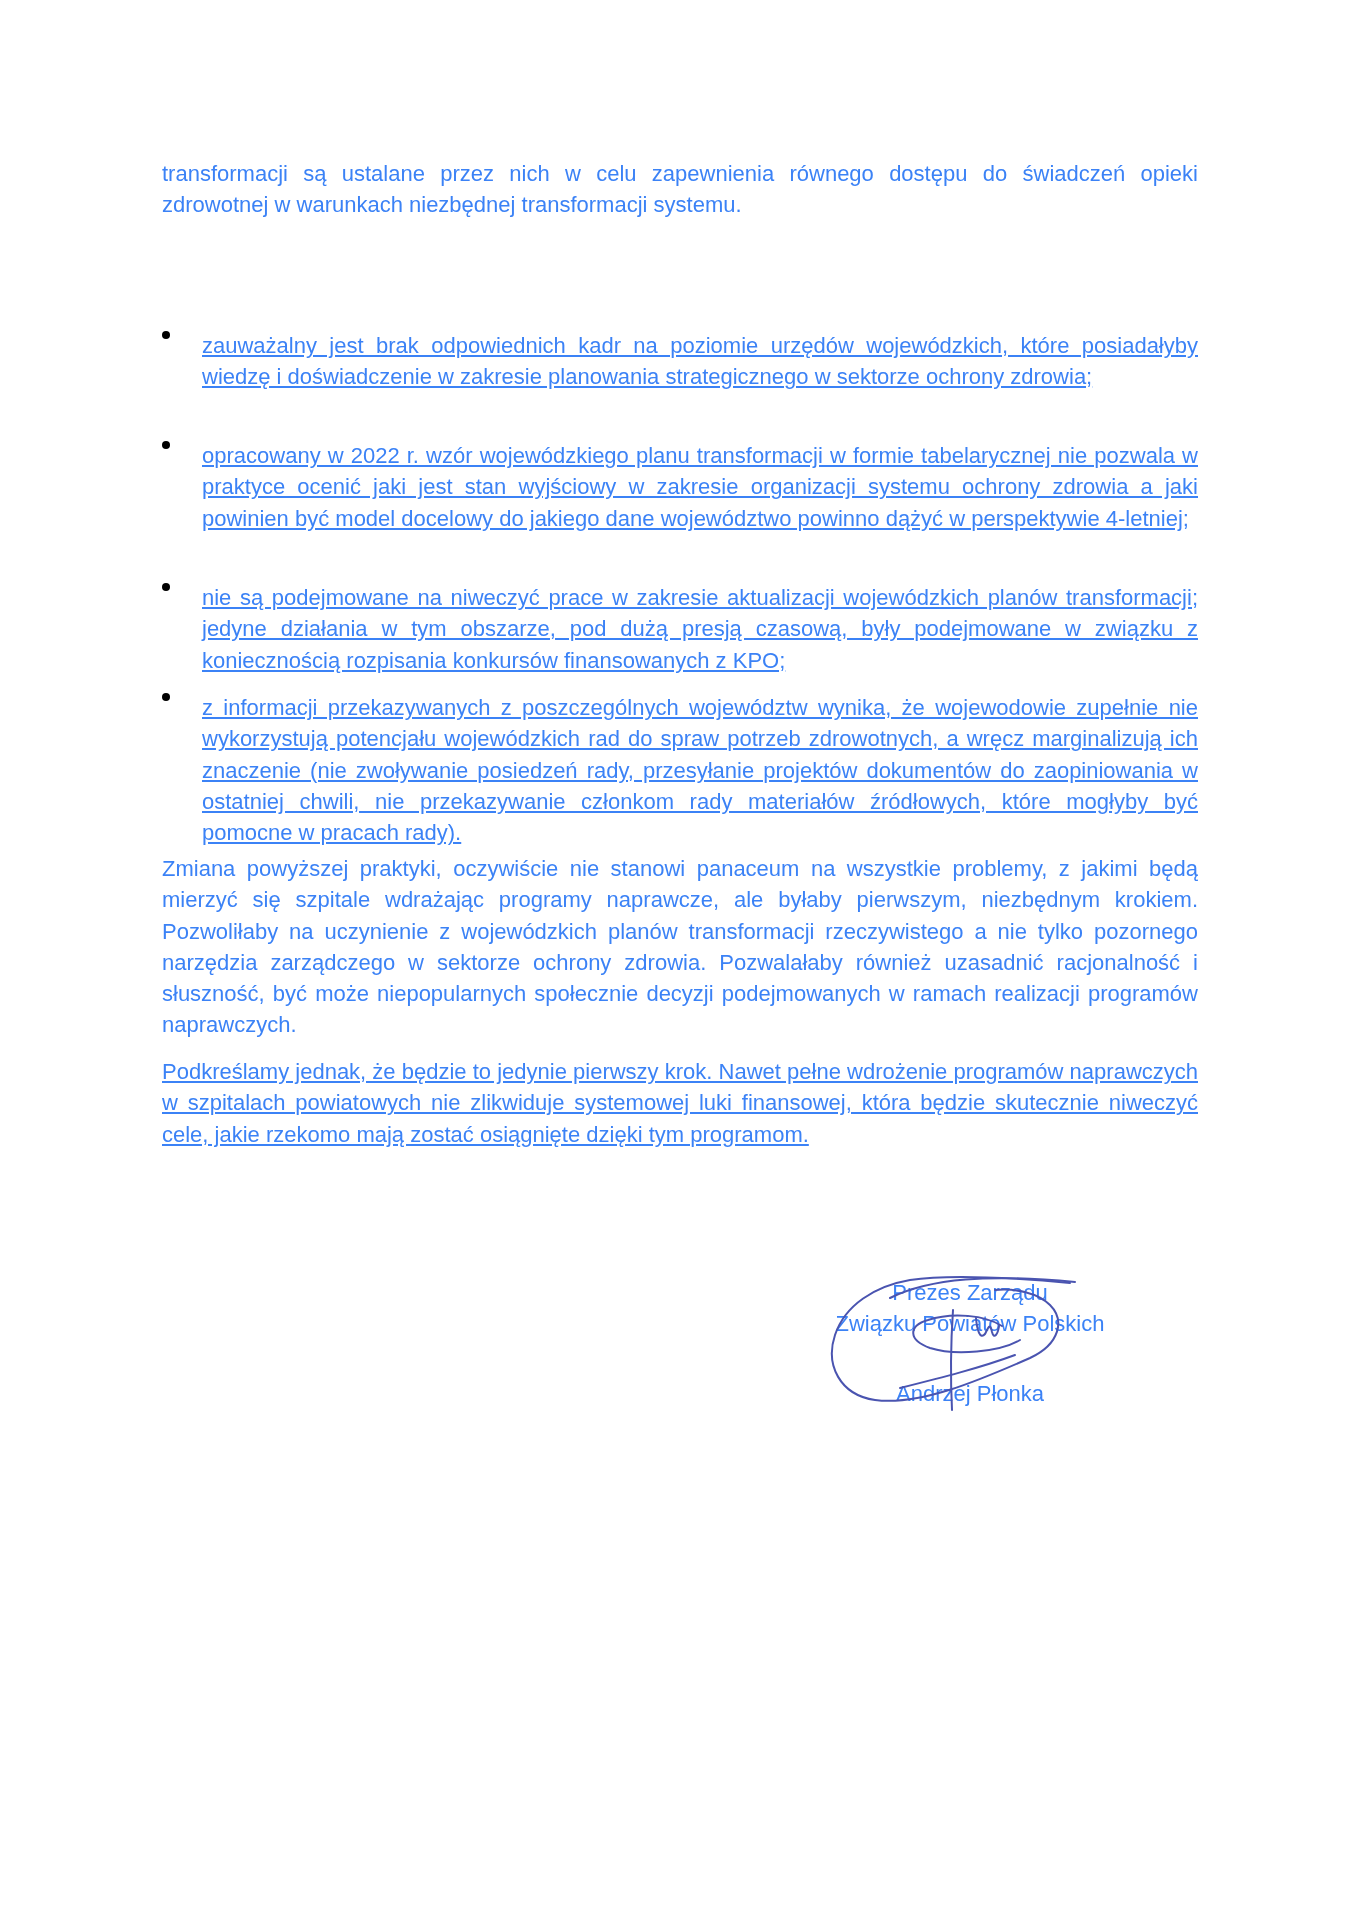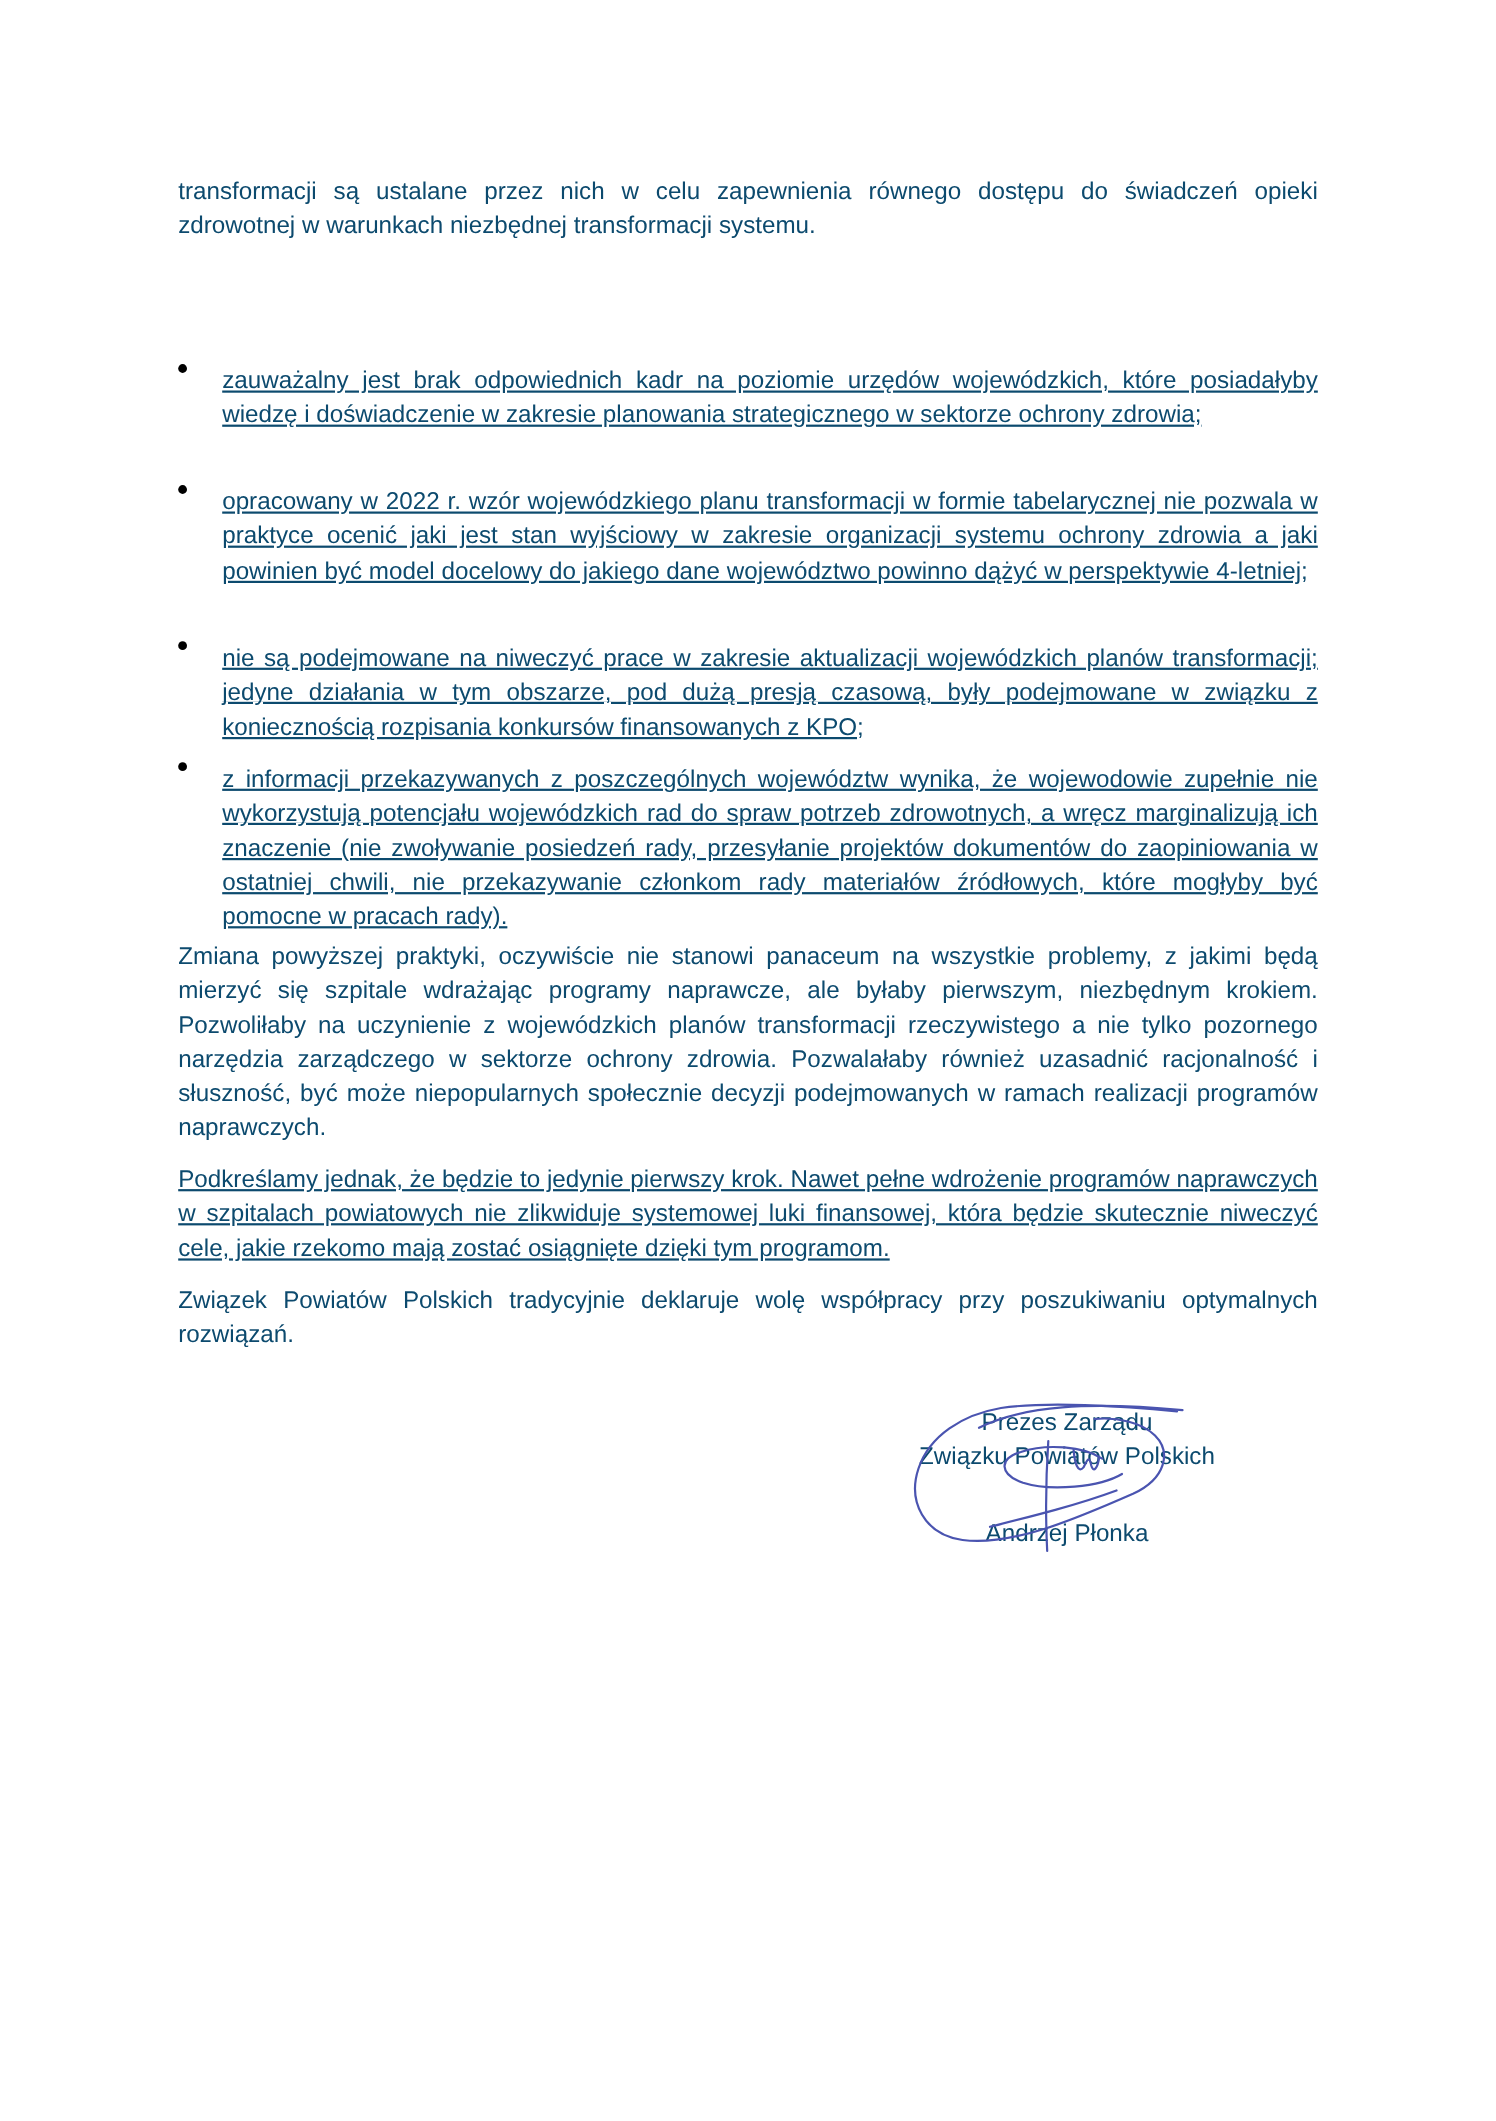--- a/index.html
+++ b/index.html
@@ -1,19 +1,19 @@
 <!DOCTYPE html>
 <html><head>
 <meta charset="utf-8">
 <style>
   html, body { margin: 0; padding: 0; background: #ffffff; }
   body { width: 1360px; height: 1928px; position: relative; overflow: hidden; }
   .page {
     position: absolute; left: 0; top: 0; width: 1360px; height: 1928px;
-    background: #ffffff; color: #0c4a6e;
+    background: #ffffff; color: #3b82f6;
     font-family: "Liberation Sans", sans-serif;
     font-size: 22px;
   }
   .block {
     position: absolute;
     left: 162px; width: 1036px;
     line-height: 31.3px;
     text-align: justify;
     margin: 0;
   }
@@ -64,21 +64,20 @@
     <span class="bullet-text">nie są podejmowane na niweczyć prace w zakresie aktualizacji wojewódzkich planów transformacji; jedyne działania w tym obszarze, pod dużą presją czasową, były podejmowane w związku z koniecznością rozpisania konkursów finansowanych z KPO;</span>
   </div>
 
   <div class="bullet-item" style="top:680px;">
     <span class="bullet-dot"></span>
     <span class="bullet-text">z informacji przekazywanych z poszczególnych województw wynika, że wojewodowie zupełnie nie wykorzystują potencjału wojewódzkich rad do spraw potrzeb zdrowotnych, a wręcz marginalizują ich znaczenie (nie zwoływanie posiedzeń rady, przesyłanie projektów dokumentów do zaopiniowania w ostatniej chwili, nie przekazywanie członkom rady materiałów źródłowych, które mogłyby być pomocne w pracach rady).</span>
   </div>
 
   <p class="block" style="top:853px;">Zmiana powyższej praktyki, oczywiście nie stanowi panaceum na wszystkie problemy, z jakimi będą mierzyć się szpitale wdrażając programy naprawcze, ale byłaby pierwszym, niezbędnym krokiem. Pozwoliłaby na uczynienie z wojewódzkich planów transformacji rzeczywistego a nie tylko pozornego narzędzia zarządczego w sektorze ochrony zdrowia. Pozwalałaby również uzasadnić racjonalność i słuszność, być może niepopularnych społecznie decyzji podejmowanych w ramach realizacji programów naprawczych.</p>
   <p class="block" style="top:1056px;text-decoration:underline;">Podkreślamy jednak, że będzie to jedynie pierwszy krok. Nawet pełne wdrożenie programów naprawczych w szpitalach powiatowych nie zlikwiduje systemowej luki finansowej, która będzie skutecznie niweczyć cele, jakie rzekomo mają zostać osiągnięte dzięki tym programom.</p>
-  <p class="block" style="top:1166px;">Związek Powiatów Polskich tradycyjnie deklaruje wolę współpracy przy poszukiwaniu optymalnych rozwiązań.</p>
 
   <div class="signature">
     <div class="sig-line" style="top:20px;">Prezes Zarządu</div>
     <div class="sig-line" style="top:51px;">Związku Powiatów Polskich</div>
     <div class="sig-line" style="top:121px;">Andrzej Płonka</div>
 
     <svg class="sig-svg" width="380" height="160" viewBox="0 0 380 160" fill="none" stroke="#4a54b0" stroke-width="2" stroke-linecap="round" stroke-linejoin="round">
 
       <path d="M290 23 C240 18 170 14 130 20 C95 26 65 45 55 75 C45 105 60 135 95 140 C140 146 200 120 250 98 C280 84 285 60 270 45 C258 33 235 28 215 30"></path>
 

